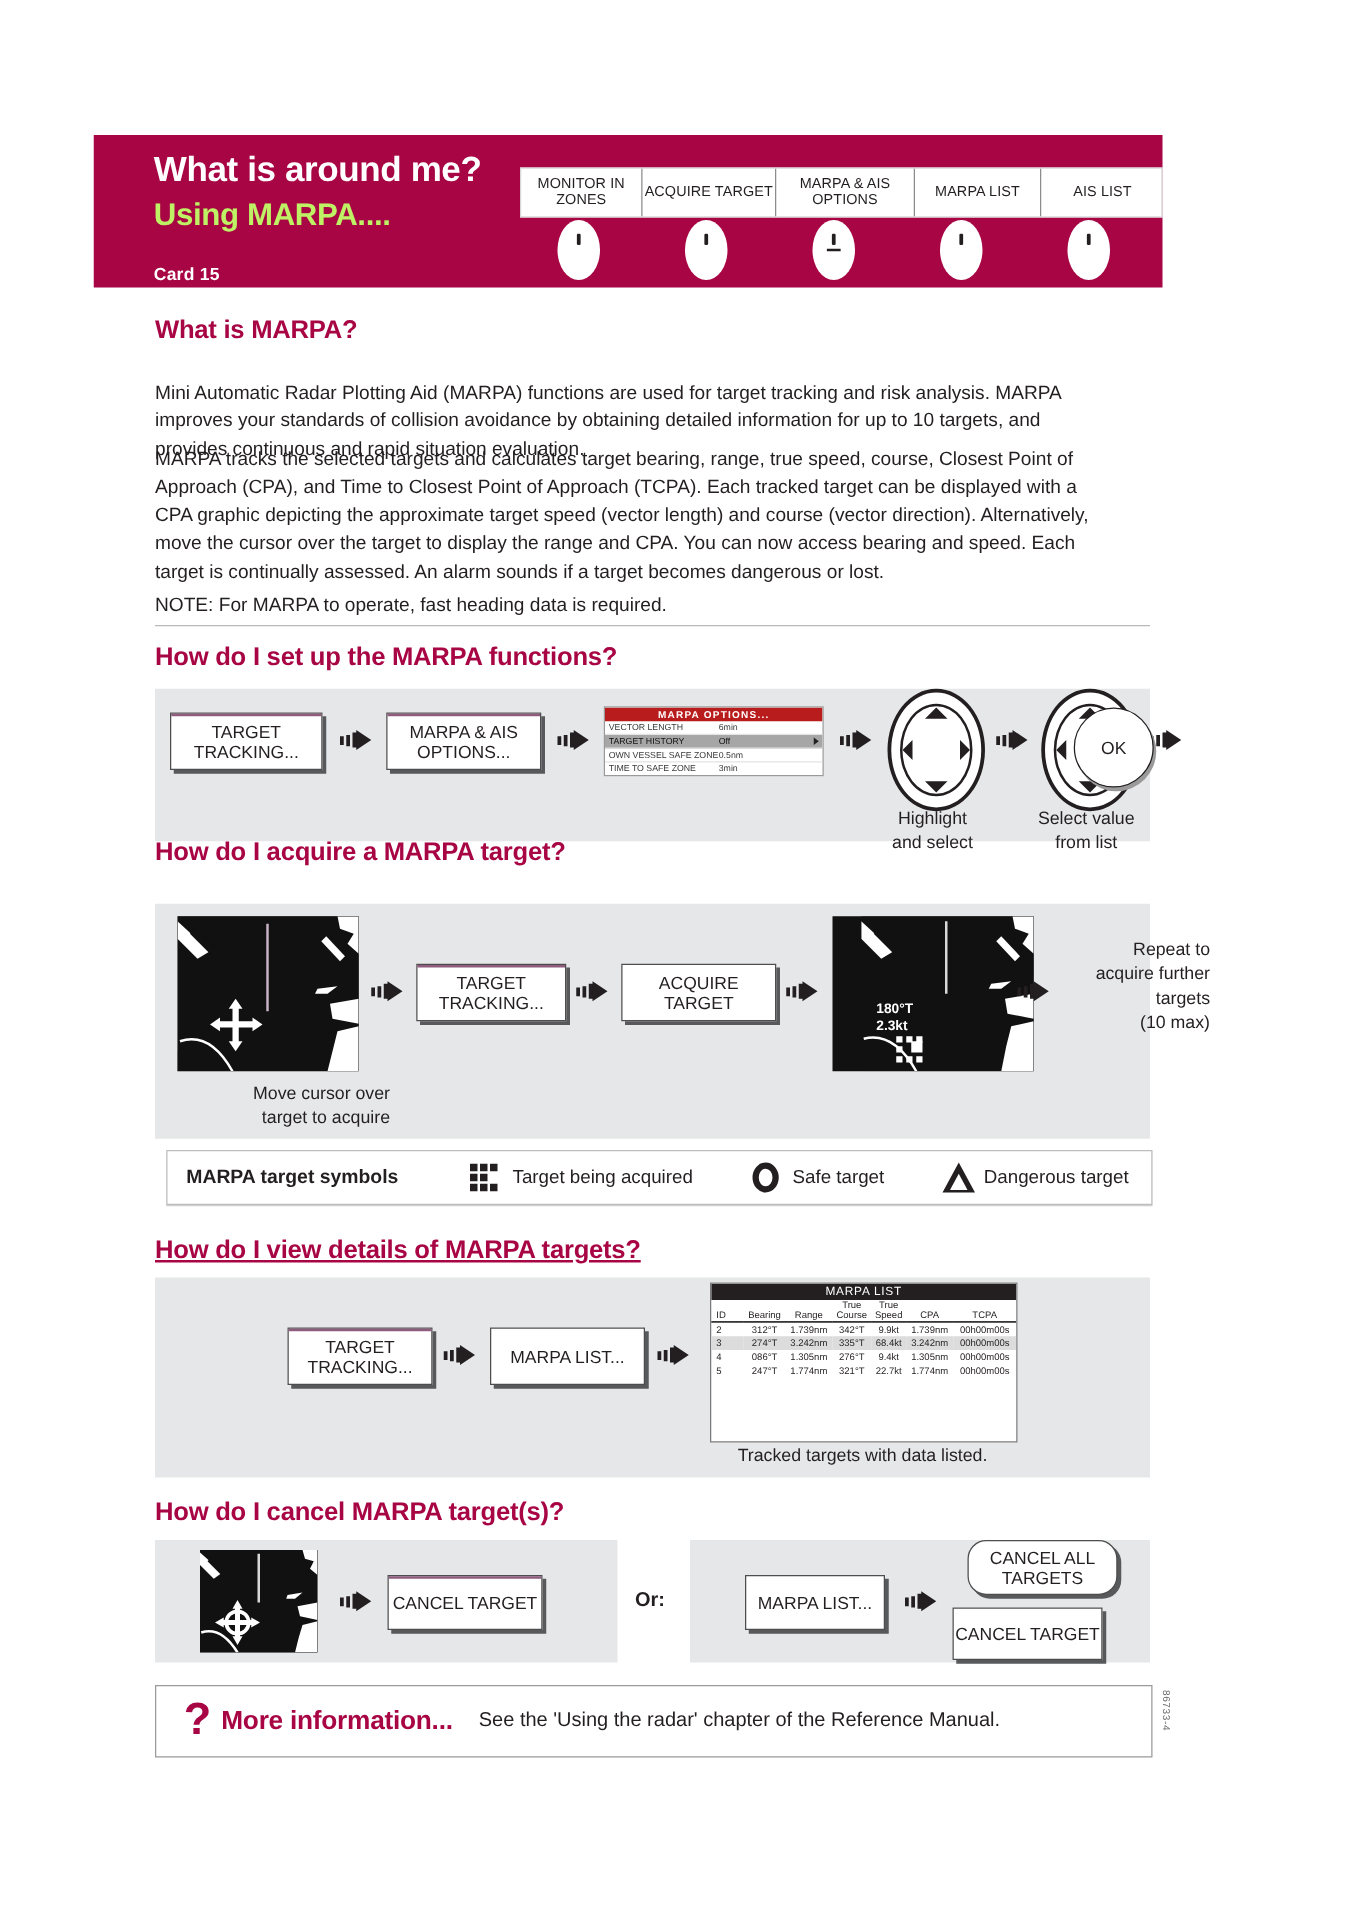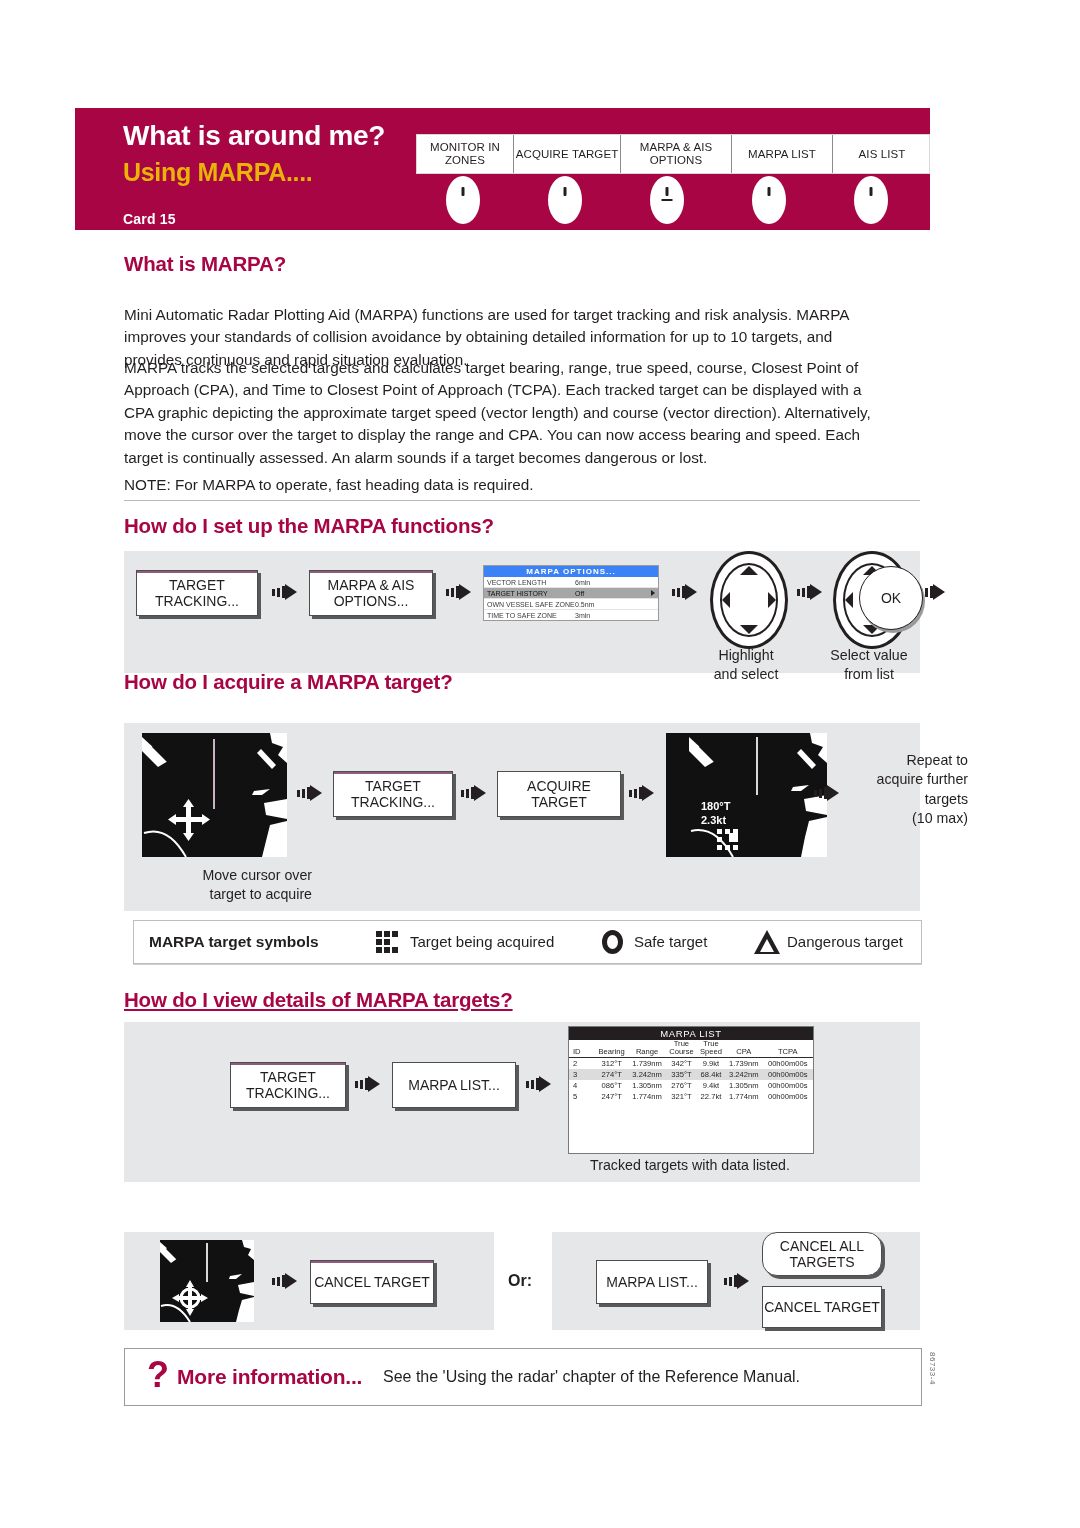--- a/index.html
+++ b/index.html
@@ -3,21 +3,21 @@
 <meta charset="utf-8">
 <style>
   html,body{margin:0;padding:0;background:#ffffff;}
   body{width:1080px;height:1528px;font-family:"Liberation Sans",sans-serif;color:#231f20;position:relative;overflow:hidden;}
 
   .page{position:absolute;left:0;top:0;width:1080px;height:1528px;}
 
   
   .header{position:absolute;left:75px;top:108px;width:855px;height:122px;background:#a80544;}
   .hdr-title{position:absolute;left:48px;top:12px;color:#fff;font-size:28px;font-weight:bold;letter-spacing:-0.3px;line-height:1.14;white-space:nowrap;}
-  .hdr-sub{position:absolute;left:48px;top:50px;color:#eab308;font-size:25px;font-weight:bold;letter-spacing:-0.3px;white-space:nowrap;}
+  .hdr-sub{position:absolute;left:48px;top:50px;color:#bef264;font-size:25px;font-weight:bold;letter-spacing:-0.3px;white-space:nowrap;}
   .hdr-card{position:absolute;left:48px;top:103px;color:#fff;font-size:14px;font-weight:bold;letter-spacing:0.2px;}
 
   .softkeybar{position:absolute;left:341px;top:26px;width:512px;height:38px;background:#fff;border:1px solid #d8d8d8;display:flex;}
   .softkey{flex:0 0 auto;display:flex;align-items:center;justify-content:center;text-align:center;font-size:11.5px;line-height:1.12;color:#231f20;letter-spacing:0.1px;border-right:1px solid #8c8c8c;}
   .softkey:last-child{border-right:none;}
   .sk0{width:96px;}.sk1{width:106px;}.sk2{width:110px;}.sk3{width:100px;}.sk4{width:98px;}
 
   .knobs{position:absolute;left:341px;top:68px;width:512px;height:50px;}
   .knob{position:absolute;top:0;width:34px;height:48px;background:#fff;border-radius:50%/50%;}
   .knob .tick{position:absolute;left:50%;top:11px;transform:translateX(-50%);width:3px;height:9px;background:#231f20;border-radius:1px;}
@@ -60,21 +60,21 @@
   .pad:after{content:"";position:absolute;left:7px;top:9px;right:7px;bottom:9px;border:2px solid #231f20;border-radius:50%/50%;}
   .pad .tri{position:absolute;width:0;height:0;}
   .pad .up{left:50%;transform:translateX(-50%);top:12px;border-left:9px solid transparent;border-right:9px solid transparent;border-bottom:9px solid #231f20;}
   .pad .dn{left:50%;transform:translateX(-50%);bottom:12px;border-left:9px solid transparent;border-right:9px solid transparent;border-top:9px solid #231f20;}
   .pad .lf{top:50%;transform:translateY(-50%);left:9px;border-top:8px solid transparent;border-bottom:8px solid transparent;border-right:8px solid #231f20;}
   .pad .rt{top:50%;transform:translateY(-50%);right:9px;border-top:8px solid transparent;border-bottom:8px solid transparent;border-left:8px solid #231f20;}
   .okbtn{position:absolute;width:62px;height:62px;border-radius:50%;background:#fff;border:1.5px solid #231f20;box-shadow:2px 3px 0 #9a9a9a;display:flex;align-items:center;justify-content:center;font-size:14px;}
 
   
   .optscreen{position:absolute;background:#fff;border:1px solid #9a9a9a;overflow:hidden;}
-  .opt-title{height:11px;background:#3b82f6;color:#fff;font-size:8px;font-weight:bold;display:flex;align-items:center;justify-content:center;letter-spacing:1px;}
+  .opt-title{height:11px;background:#b91c1c;color:#fff;font-size:8px;font-weight:bold;display:flex;align-items:center;justify-content:center;letter-spacing:1px;}
   .opt-row{height:10px;display:flex;align-items:center;font-size:7px;color:#3a3a3a;border-bottom:1px solid #e4e4e4;position:relative;padding-left:3px;}
   .opt-row.sel{background:#a6a6a6;color:#111;}
   .opt-row .lbl{width:88px;white-space:nowrap;overflow:hidden;}
   .opt-row .val{white-space:nowrap;}
   .opt-row .car{position:absolute;right:3px;top:2px;width:0;height:0;border-top:3px solid transparent;border-bottom:3px solid transparent;border-left:4px solid #222;}
 
   
   .radar{position:absolute;background:#111;overflow:hidden;}
   .radar svg{display:block;}
 
@@ -419,20 +419,21 @@
             <td>22.7kt</td>
             <td>1.774nm</td>
             <td>00h00m00s</td>
           </tr>
         </tbody>
       </table>
     </div>
     <div class="caption" style="left:424px;top:134px;width:284px;">Tracked targets with data listed.</div>
   </div>
 
+  <div class="h2 h-cancel">How do I cancel MARPA target(s)?</div>
 
   <div class="panel" style="left:124px;top:1232px;width:370px;height:98px;">
     <div class="radar" style="left:36px;top:8px;width:94px;height:82px;">
       <svg width="94" height="82" viewBox="0 0 94 82">
         <rect width="94" height="82" fill="#111"></rect>
         <path d="M0,2 L18,18 L11,23 L0,12 Z" fill="#fff"></path>
         <path d="M9,6 L23,20 L20,23 L6,9 Z" fill="#111"></path>
         <path d="M82,0 L94,0 L94,20 L88,15 L91,9 L84,7 Z" fill="#fff"></path>
         <line x1="47" y1="3" x2="47" y2="42" stroke="#d9d9d9" stroke-width="2"></line>
         <path d="M70,36 L82,34 L76,39 L69,39 Z" fill="#fff"></path>
@@ -462,21 +463,21 @@
   <div class="orlabel" style="left:508px;top:1272px;">Or:</div>
 
   <div class="panel" style="left:552px;top:1232px;width:368px;height:98px;">
     <div class="btn" style="left:44px;top:28px;width:110px;height:42px;">MARPA LIST...</div>
     <div class="arrow" style="left:172px;top:41px;">
         <i class="d1"></i>
         <i class="d2"></i>
         <i class="d3"></i>
         <i class="hd"></i>
       </div>
-    <div class="btn" style="left:210px;top:0px;width:118px;height:42px;white-space:pre-line;border-radius:15px;">CANCEL ALL
+    <div class="btn" style="left:222px;top:0px;width:118px;height:42px;white-space:pre-line;border-radius:15px;">CANCEL ALL
 TARGETS</div>
     <div class="btn" style="left:210px;top:54px;width:118px;height:40px;">CANCEL TARGET</div>
   </div>
 
   <div class="footer">
     <div class="qmark">?</div>
     <div class="more">More information...</div>
     <div class="moretxt">See the 'Using the radar' chapter of the Reference Manual.</div>
   </div>
   <div class="doccode">86733-4</div>

